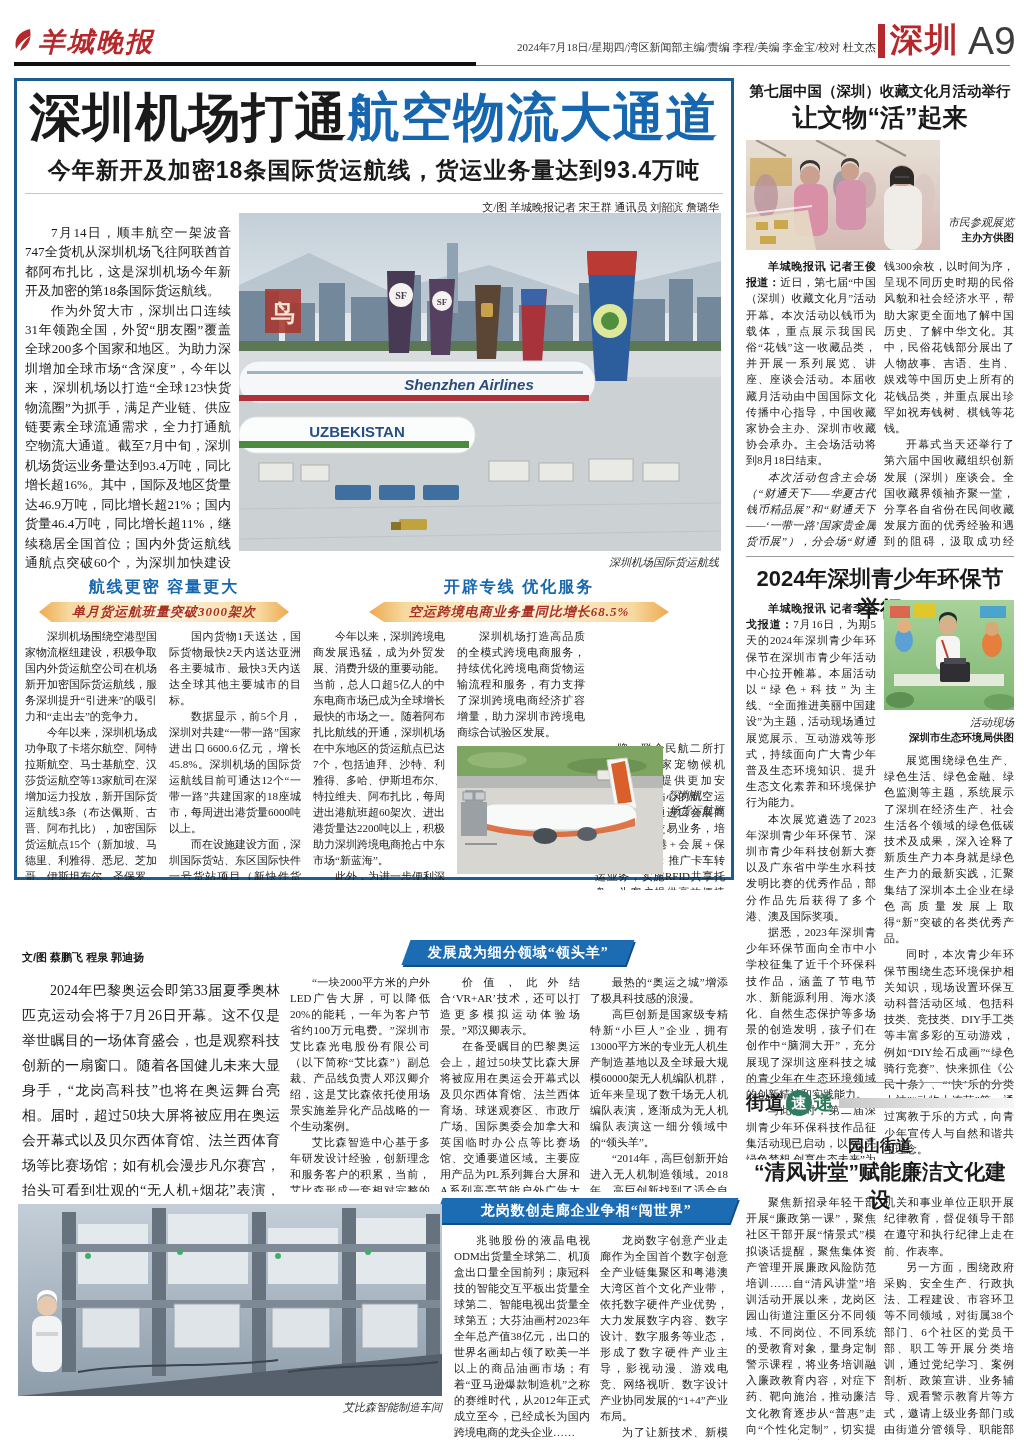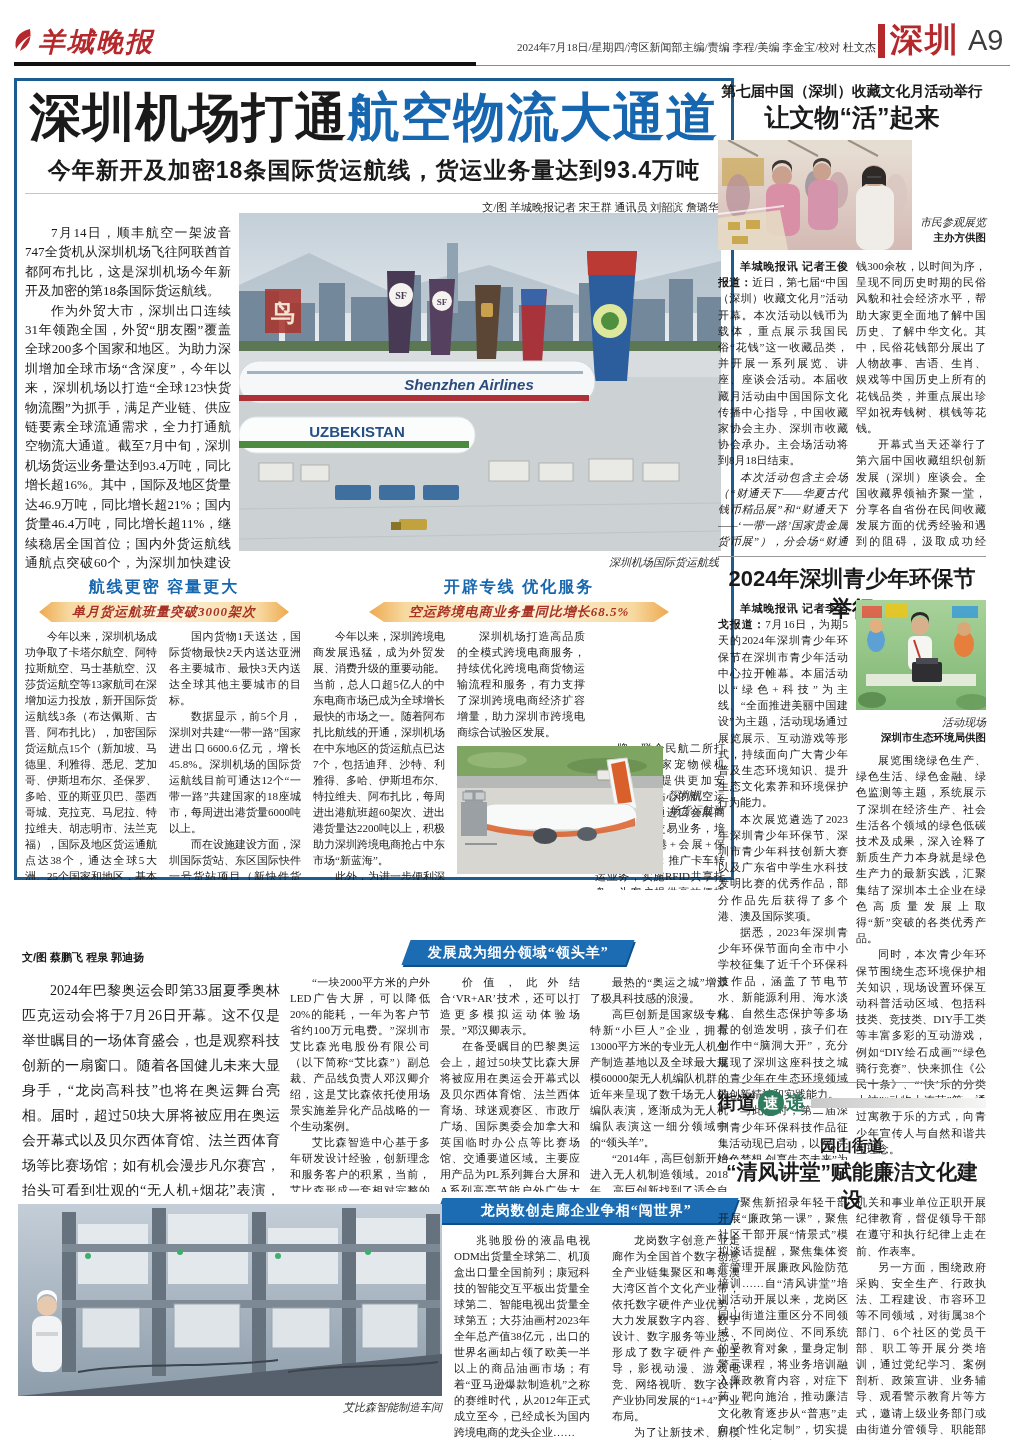--- a/index.html
+++ b/index.html
@@ -8,21 +8,21 @@
         font-family:"Liberation Serif",serif;color:#1a1a1a;overflow:hidden;}
   .abs{position:absolute;}
   .sans{font-family:"Liberation Sans","DejaVu Sans",sans-serif;}
   
   .masthead{left:12px;top:24px;display:flex;align-items:center;gap:4px;color:#b5282c;}
   .masthead .logotext{font-size:27px;font-weight:900;font-style:italic;letter-spacing:2px;}
   .dateline{left:430px;top:40px;width:446px;text-align:right;font-size:11px;color:#333;}
   .section-block{left:878px;top:18px;display:flex;align-items:center;text-align:center;}
   .section-bar{width:7px;height:34px;background:#b5282c;margin-right:5px;}
   .section-cn{font-size:33px;font-weight:900;color:#b5282c;letter-spacing:2px;}
-  .section-page{font-size:29px;font-weight:400;color:#3c3c3c;margin-left:8px;}
+  .section-page{font-size:39px;font-weight:400;color:#3c3c3c;margin-left:8px;}
   .rule-thick{left:14px;top:62px;width:462px;height:4px;background:#101010;}
   .rule-thin{left:476px;top:65px;width:534px;height:1px;background:#8a8a8a;}
   
   .main-box{left:14px;top:78px;width:714px;height:796px;border:3px solid #1e5c8f;background:#fff;}
   .main-headline{position:absolute;left:0;top:8px;width:100%;text-align:center;
       font-size:52px;font-weight:900;letter-spacing:1px;line-height:1.1;}
   .hl-blue{color:#1767b0;}
   .main-subhead{position:absolute;left:0;top:74px;width:100%;text-align:center;
       font-size:23px;font-weight:700;letter-spacing:1px;}
   .main-divider{position:absolute;left:8px;top:112px;width:698px;height:1px;background:#c5c5c5;}
@@ -44,21 +44,21 @@
   .oly{left:14px;top:886px;width:720px;height:556px;}
   .oly-headline{position:absolute;left:0;top:2px;width:100%;text-align:center;
       font-size:42px;font-weight:900;letter-spacing:1px;}
   .oly-byline{position:absolute;left:8px;top:64px;font-size:11px;font-weight:700;}
   .banner{position:absolute;background:#1b6cb3;transform:skewX(-20deg);
       display:flex;align-items:center;justify-content:center;box-shadow:2px 2px 0 #0e4f8a;}
   .banner span{transform:skewX(20deg);color:#fff;font-weight:700;font-size:14px;
       letter-spacing:1px;white-space:nowrap;}
   .oly-intro{left:8px;top:92px;width:258px;height:218px;font-size:14px;line-height:25px;}
   
-  .rcol{left:718px;top:82px;width:268px;height:1360px;}
+  .rcol{left:746px;top:82px;width:268px;height:1360px;}
   .r-kicker{position:absolute;left:0;width:268px;text-align:center;font-weight:700;font-size:14.5px;}
   .r-headline{position:absolute;left:0;width:268px;text-align:center;font-weight:900;}
   .divider{position:absolute;left:0;width:268px;height:1px;background:#9a9a9a;}
   .r-body{font-size:11px;line-height:16.2px;}
   .kai{font-style:italic;}
   .lead{font-family:"Liberation Sans","DejaVu Sans",sans-serif;font-weight:700;}
   .street-head{position:absolute;left:0;top:1008px;width:268px;display:flex;align-items:center;}
   .street-head .w1{font-size:19px;font-weight:900;font-family:"Liberation Sans",sans-serif;}
   .street-circle{width:26px;height:26px;border-radius:50%;background:#2f7d5e;color:#fff;
       font-size:15px;font-weight:700;display:flex;align-items:center;justify-content:center;margin:0 2px;}
@@ -178,20 +178,21 @@
         </g>
       </svg>
     </div>
     <div class="caption" style="position:absolute;left:490px;top:474px;width:212px;text-align:right;">深圳机场国际货运航线</div>
 
     <div class="sec" style="left:8px;top:496px;width:278px;">
       <div class="sec-title sans">航线更密 容量更大</div>
       <div class="ribbon" style="width:250px;">单月货运航班量突破3000架次</div>
       <div class="two-col">
         <div class="col body-col">
+          <p>深圳机场围绕空港型国家物流枢纽建设，积极争取国内外货运航空公司在机场新开加密国际货运航线，服务深圳提升“引进来”的吸引力和“走出去”的竞争力。</p>
           <p>今年以来，深圳机场成功争取了卡塔尔航空、阿特拉斯航空、马士基航空、汉莎货运航空等13家航司在深增加运力投放，新开国际货运航线3条（布达佩斯、古晋、阿布扎比），加密国际货运航点15个（新加坡、马德里、利雅得、悉尼、芝加哥、伊斯坦布尔、圣保罗、多哈、亚的斯亚贝巴、墨西哥城、克拉克、马尼拉、特拉维夫、胡志明市、法兰克福），国际及地区货运通航点达38个，通达全球5大洲、25个国家和地区，基本实现深圳始发的</p>
         </div>
         <div class="col body-col">
           <p>国内货物1天送达，国际货物最快2天内送达亚洲各主要城市、最快3天内送达全球其他主要城市的目标。</p>
           <p>数据显示，前5个月，深圳对共建“一带一路”国家进出口6600.6亿元，增长45.8%。深圳机场的国际货运航线目前可通达12个“一带一路”共建国家的18座城市，每周进出港货量6000吨以上。</p>
           <p>而在设施建设方面，深圳国际货站、东区国际快件一号货站项目（新快件货站）、东区国际转运一号货站项目、南区转运库项目等物流设施项目建设在上半年进展顺利，货邮处理能力持续提升。今年6月，深圳机场单月货运航班突破了3000架次。</p>
         </div>
       </div>
     </div>
 
@@ -323,21 +324,21 @@
           <path d="M60,168 C120,158 200,164 260,156"></path>
             <path d="M270,168 C320,160 380,164 420,158"></path>
         </g>
       </svg>
     </div>
     <div class="caption" style="position:absolute;left:296px;top:514px;width:132px;text-align:right;">艾比森智能制造车间</div>
     <div class="col body-col" style="left:440px;top:346px;width:136px;height:208px;">
       <p>兆驰股份的液晶电视ODM出货量全球第二、机顶盒出口量全国前列；康冠科技的智能交互平板出货量全球第二、智能电视出货量全球第五；大芬油画村2023年全年总产值38亿元，出口的世界名画却占领了欧美一半以上的商品油画市场；有着“亚马逊爆款制造机”之称的赛维时代，从2012年正式成立至今，已经成长为国内跨境电商的龙头企业……</p>
 
     </div>
-    <div class="col body-col" style="left:586px;top:346px;width:128px;height:208px;margin-left:12px;">
+    <div class="col body-col" style="left:586px;top:346px;width:128px;height:208px;">
       <p>龙岗数字创意产业走廊作为全国首个数字创意全产业链集聚区和粤港澳大湾区首个文化产业带，依托数字硬件产业优势，大力发展数字内容、数字设计、数字服务等业态，形成了数字硬件产业主导，影视动漫、游戏电竞、网络视听、数字设计产业协同发展的“1+4”产业布局。</p>
       <p>为了让新技术、新模式、新业态有落地应用的试验空间，助力企业高效出海，日前，龙岗发布首批场景机会清单、场景能力清单以及科技成果供需清单，将通过“全领域场景开放、全区域场景应用、全流程场景创新”，打造城市级量“场景库”，形成一批更具成功转化潜能的“龙岗黑科技”，开创高质量发展的新局面。</p>
     </div>
   </div>
 
   <div class="abs rcol" style="position:absolute;">
 
     <div class="r-kicker sans" style="top:0;">第七届中国（深圳）收藏文化月活动举行</div>
     <div class="r-headline sans" style="top:19px;font-size:25px;">让文物“活”起来</div>
     <div class="photo" style="left:0;top:58px;width:194px;height:110px;">

